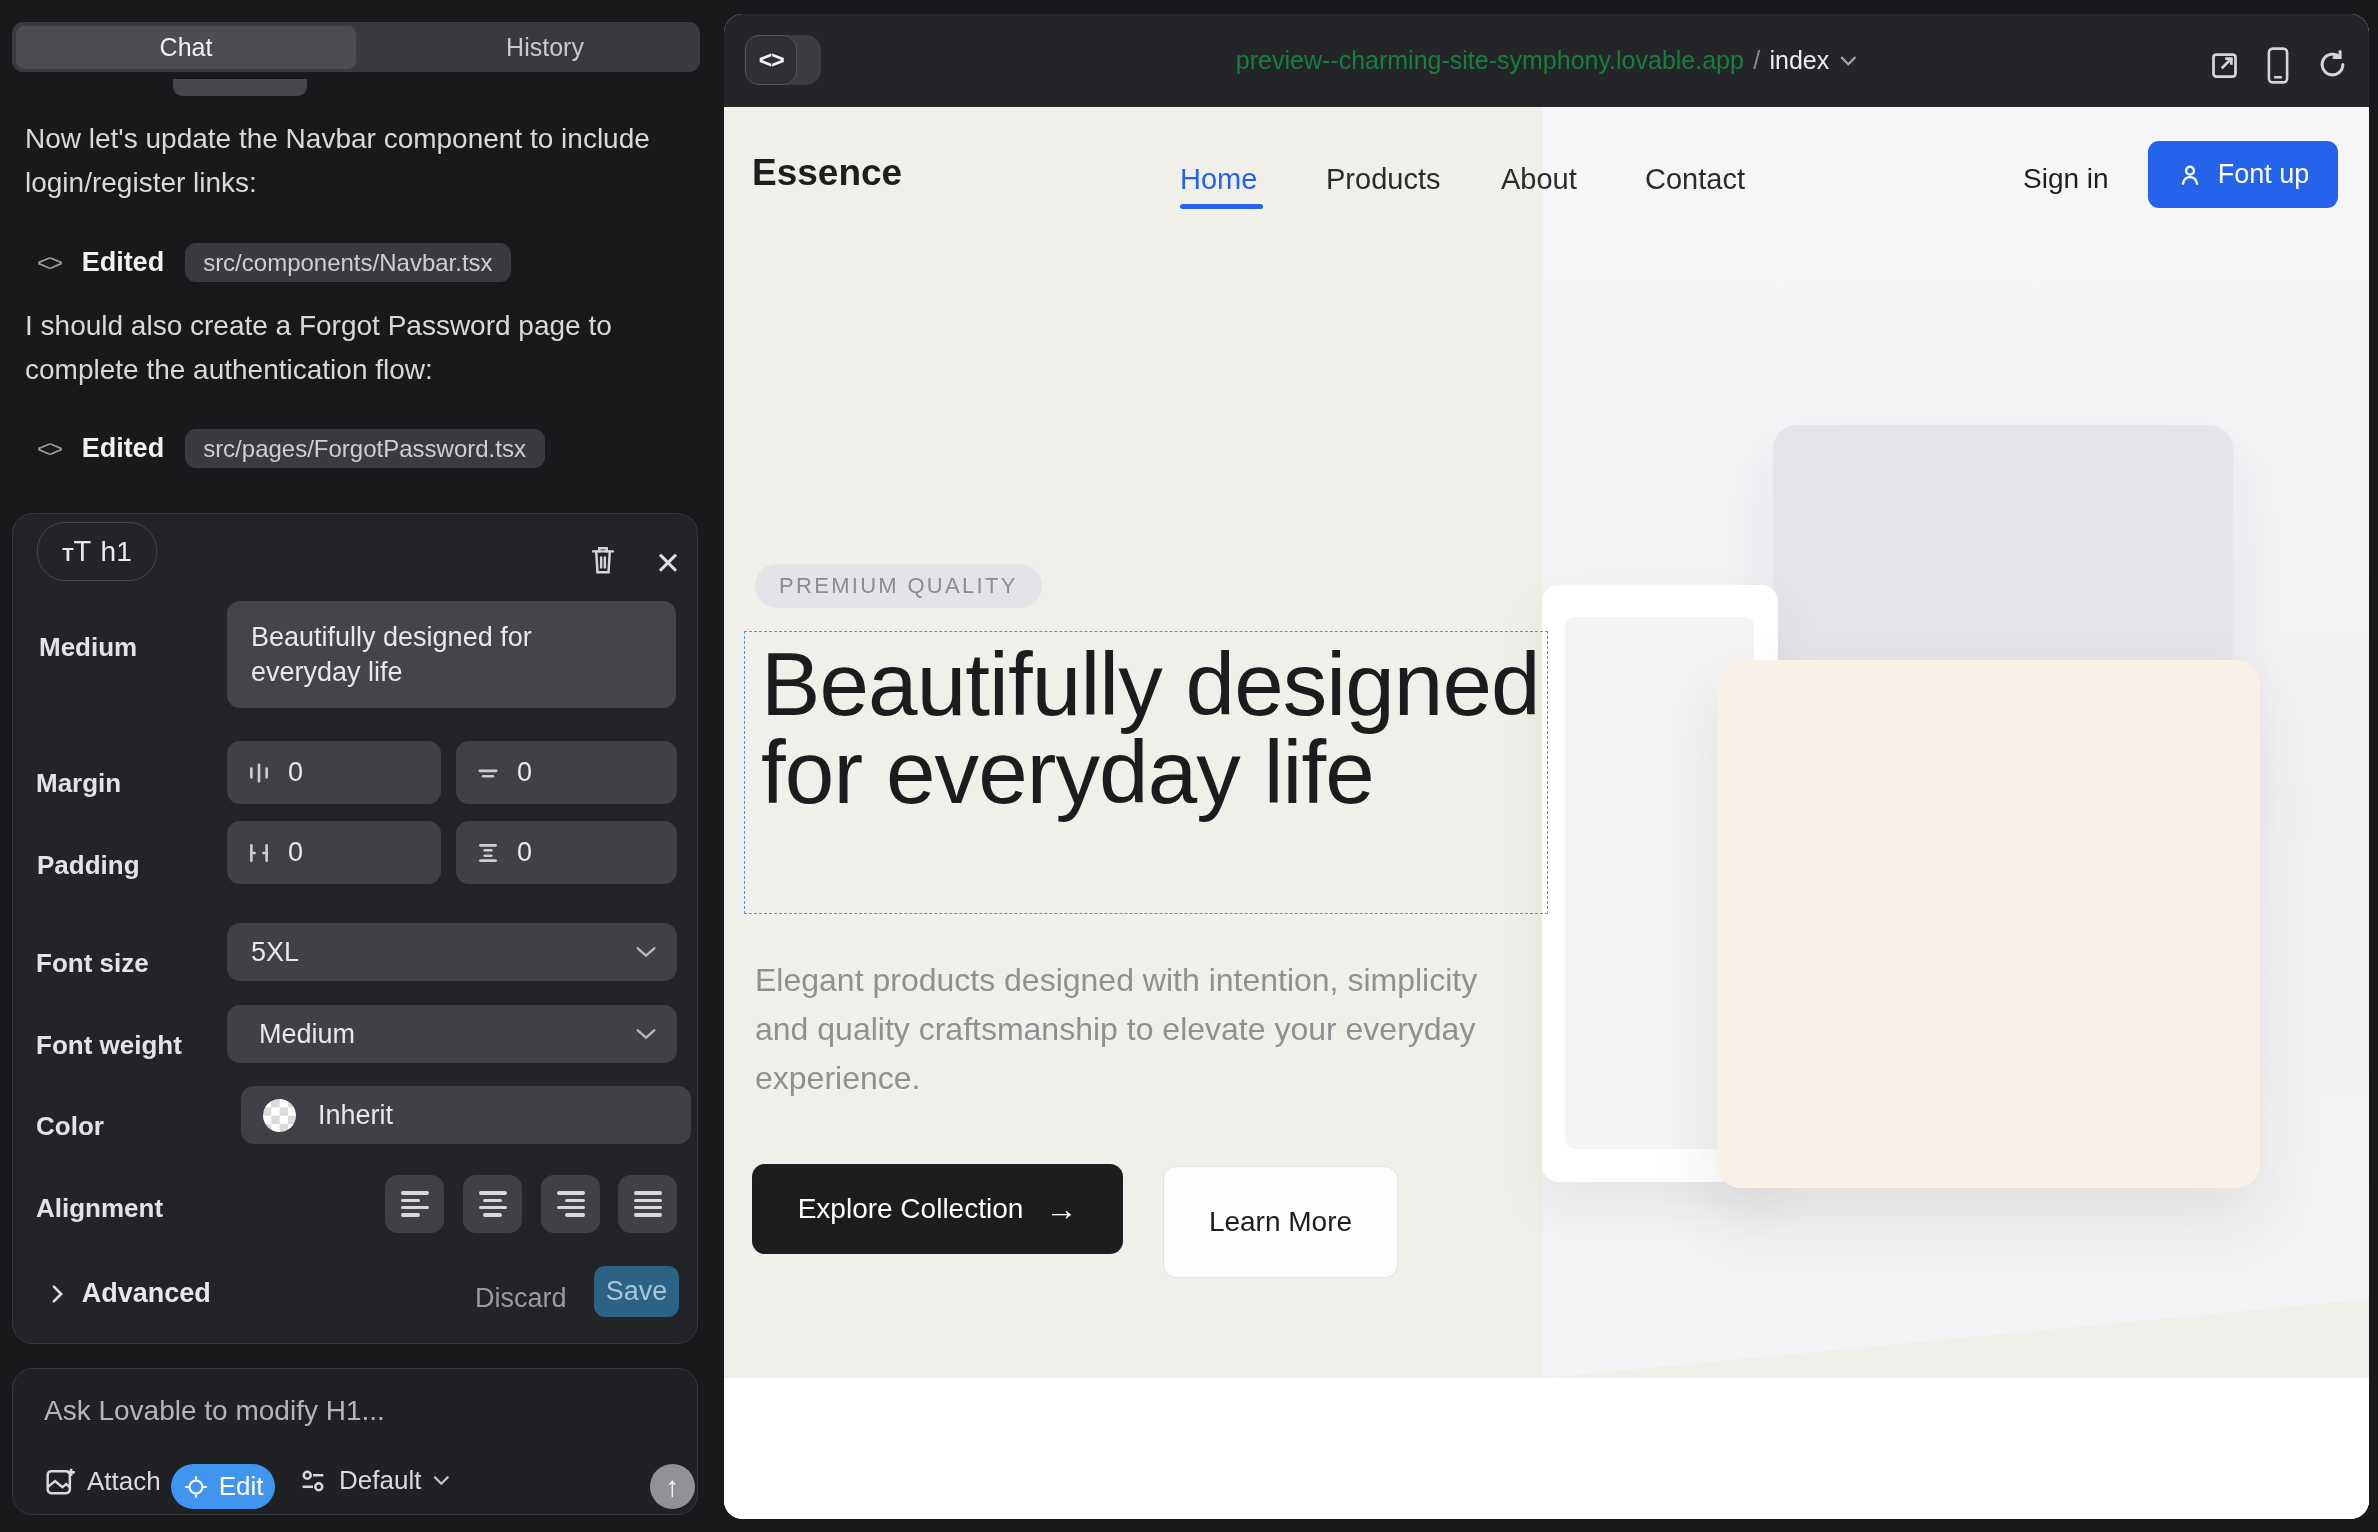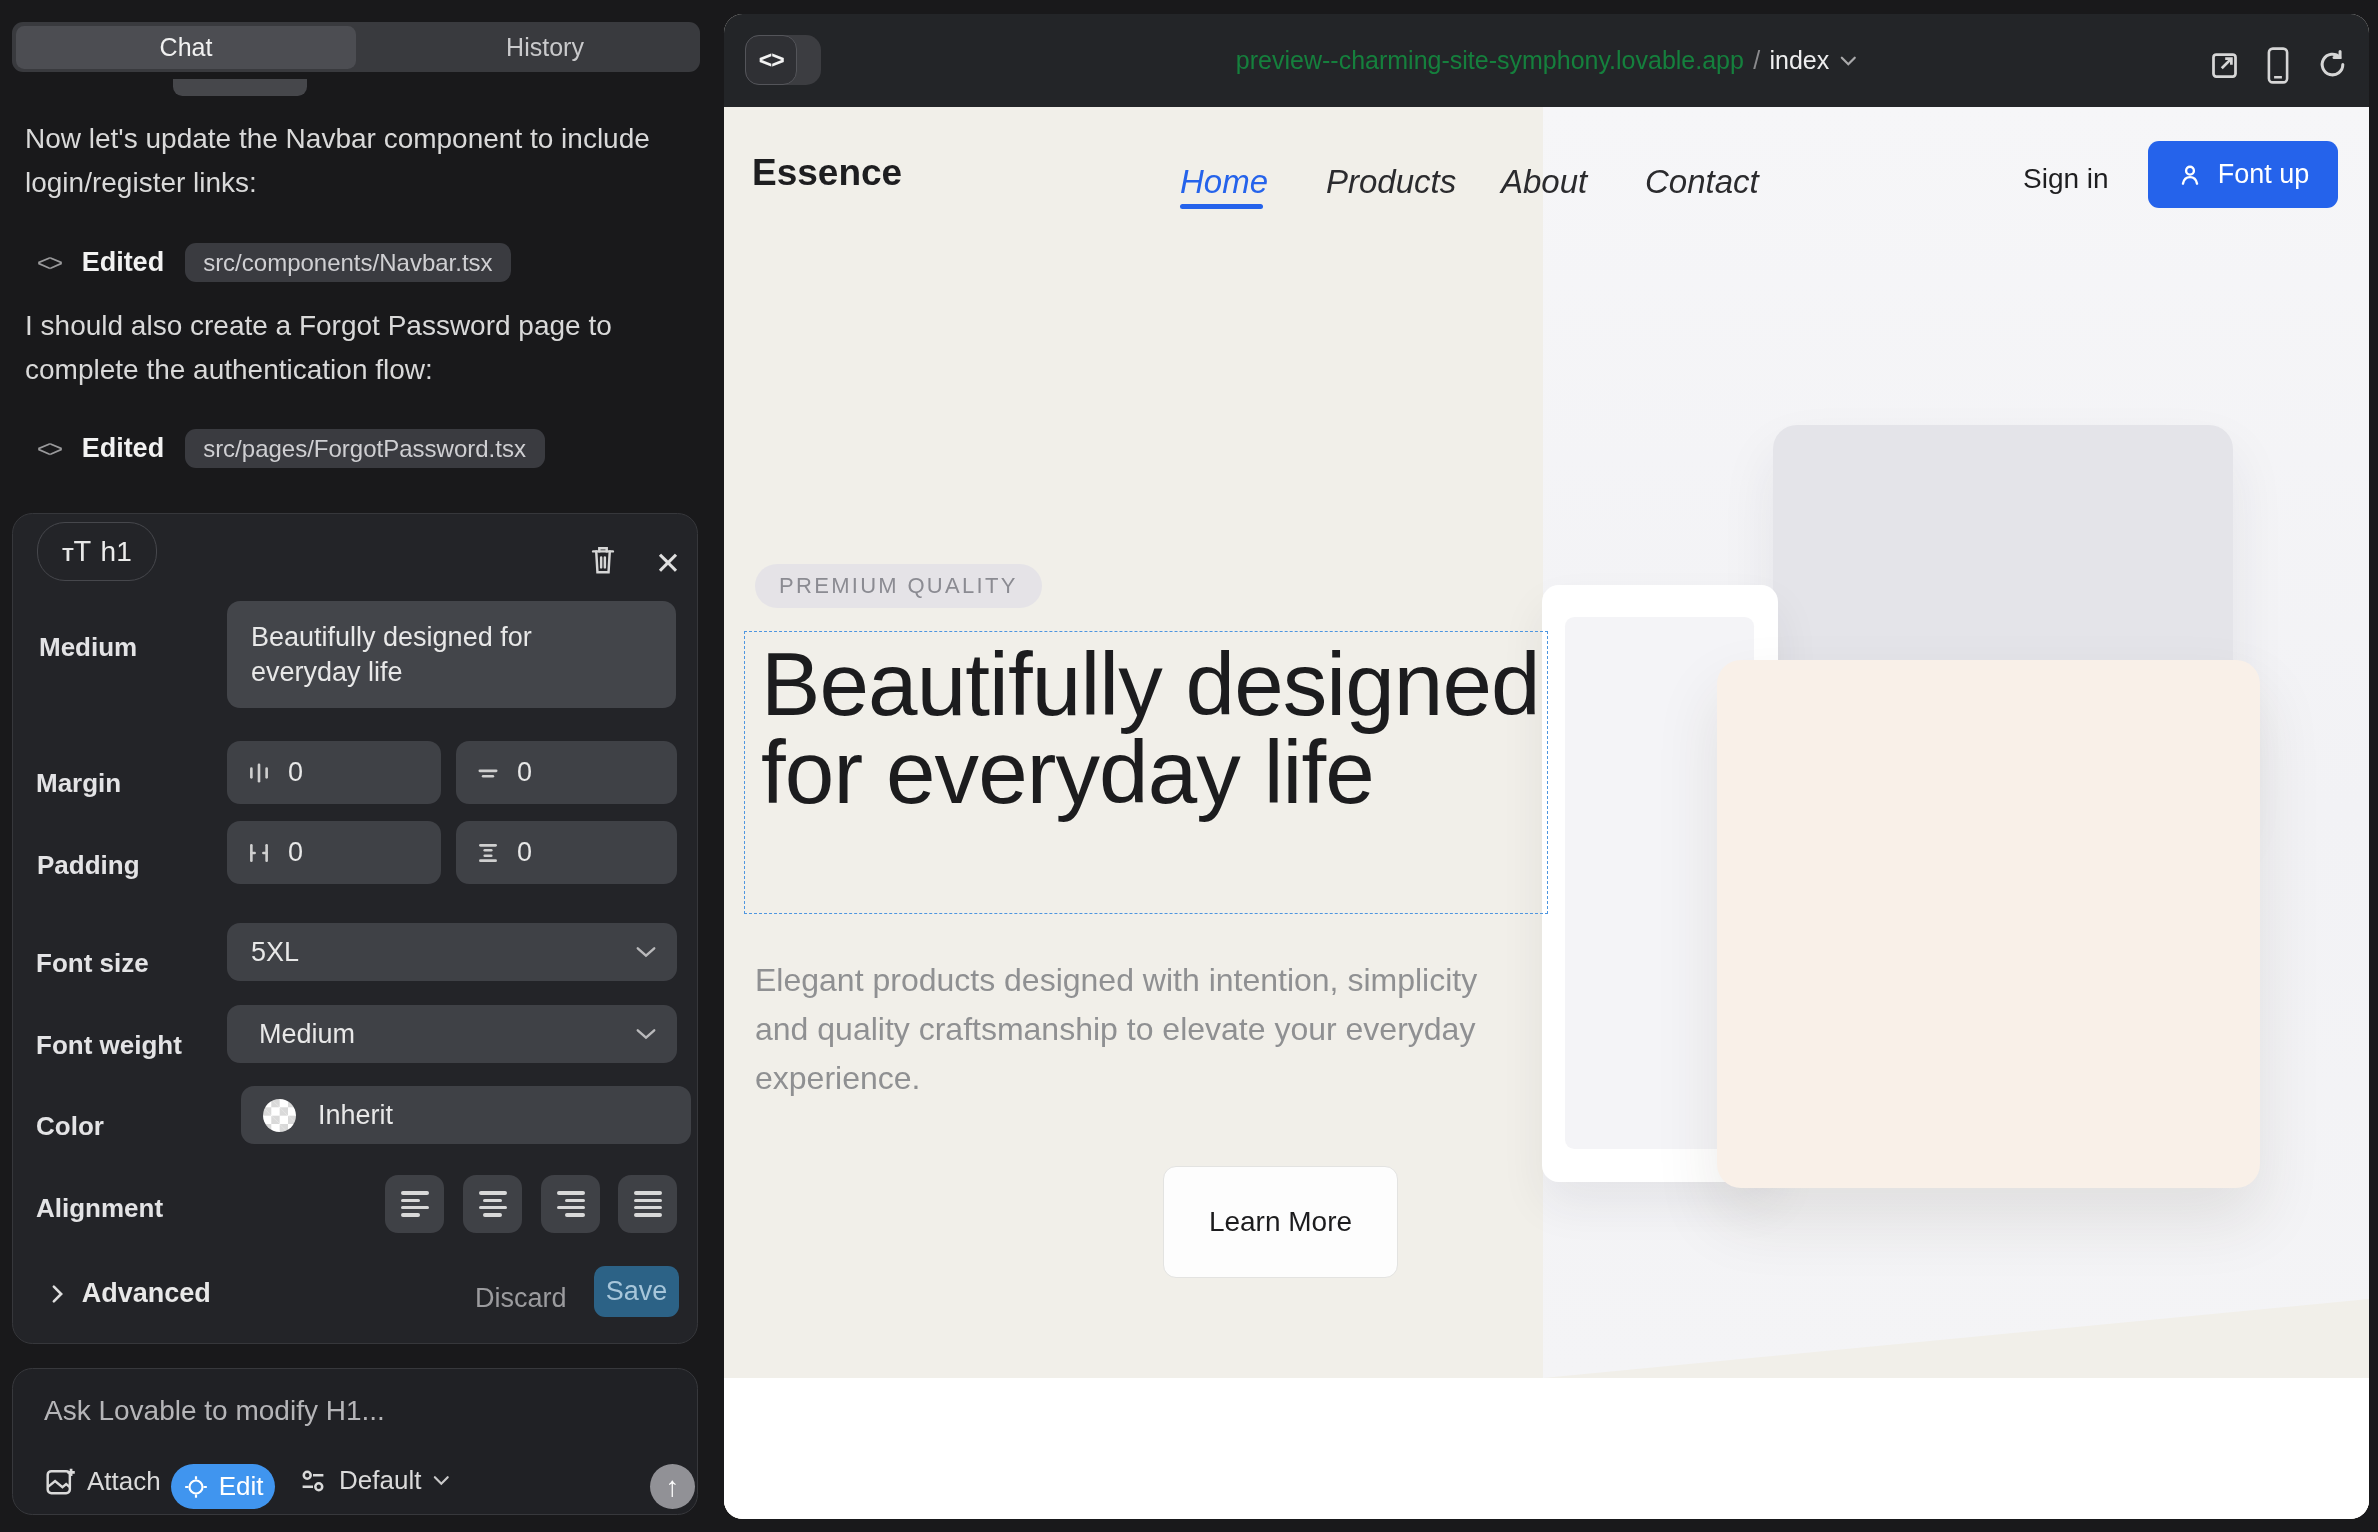--- a/index.html
+++ b/index.html
@@ -30,21 +30,21 @@
   .composer{left:12px;top:1368px;width:686px;height:147px;background:#202125;border:0.9px solid #37383c;
     border-radius:20.4px;box-sizing:border-box;}
   .ghost{color:#b5b5b8;font-size:28px;}
   .toolbtn{color:#dadada;font-size:26px;gap:11px;}
   
   .preview{left:724px;top:14px;width:1645px;height:1505px;border-radius:18.6px;overflow:hidden;background:#f1efe9;}
   .phead{left:0;top:0;width:1645px;height:93px;background:#232528;}
   .urlbar{left:0;top:0;width:1645px;height:93px;justify-content:center;gap:9.3px;font-size:25px;}
   .site{left:0;top:93px;width:1645px;height:1412px;background:#f1efe9;}
   .gray-side{left:819px;top:0;width:826px;height:1271px;background:linear-gradient(180deg,#f6f6f8 0%,#f2f2f5 55%,#f4f4f6 100%);}
-  .navlink{font-size:33px;color:#2b2b2e;font-style:italic;}
+  .navlink{font-size:29px;color:#2b2b2e;}
   .badge{left:31px;top:457px;height:44px;background:#e5e3e7;border-radius:24px;color:#8b8b92;
     font-size:22px;letter-spacing:2.3px;font-weight:500;padding:0 24px;display:inline-flex;align-items:center;}
   .selbox{left:20.4px;top:524px;width:804px;height:283px;border:1.9px dashed #4e96e0;box-sizing:border-box;}
   .h1{left:37px;top:533px;width:779px;font-size:89px;line-height:88px;font-weight:500;color:#1c1c1e;letter-spacing:-0.9px;}
   .lede{left:31px;top:849px;width:742px;font-size:32px;line-height:49px;color:#8f9092;}
   .btn-dark{left:28px;top:1057px;width:371px;height:90px;background:#1d1d20;border-radius:13px;color:#fff;
     font-size:28px;justify-content:center;gap:22px;}
   .btn-light{left:439px;top:1059px;width:235px;height:112px;background:#fdfdfd;border:1.4px solid #e3e3e1;
     border-radius:13px;color:#1c1c1e;font-size:28px;justify-content:center;box-sizing:border-box;}
   .shape{border-radius:24px;}
@@ -339,16 +339,20 @@
           </g>
         </svg>
       <span>Font up</span>
     </div>
 
     <div class="abs badge">PREMIUM QUALITY</div>
     <div class="abs selbox"></div>
     <div class="abs h1">Beautifully designed for everyday life</div>
     <div class="abs lede">Elegant products designed with intention, simplicity and quality craftsmanship to elevate your everyday experience.</div>
 
+    <div class="abs flex btn-dark">
+      <span>Explore Collection</span>
+      <span style="font-size:32px;">→</span>
+    </div>
     <div class="abs flex btn-light">Learn More</div>
   </div>
 </div>
 
 
 </body></html>

